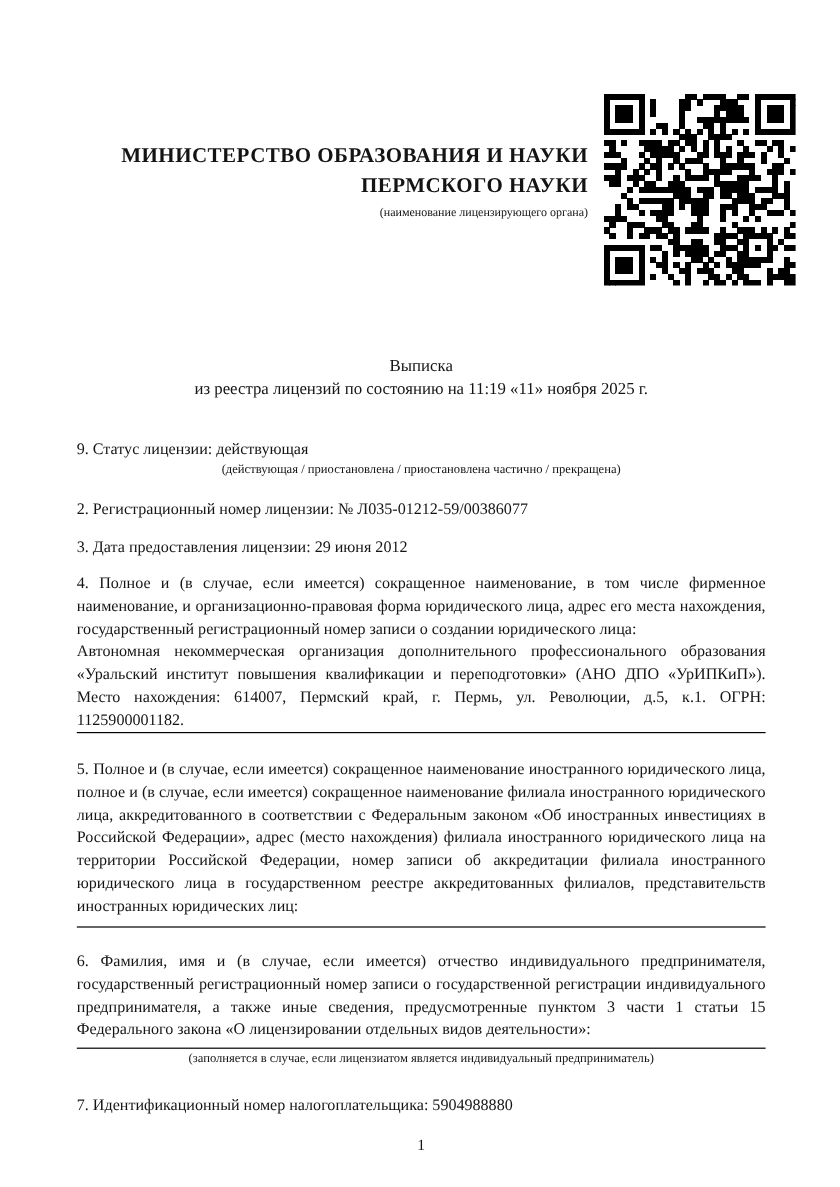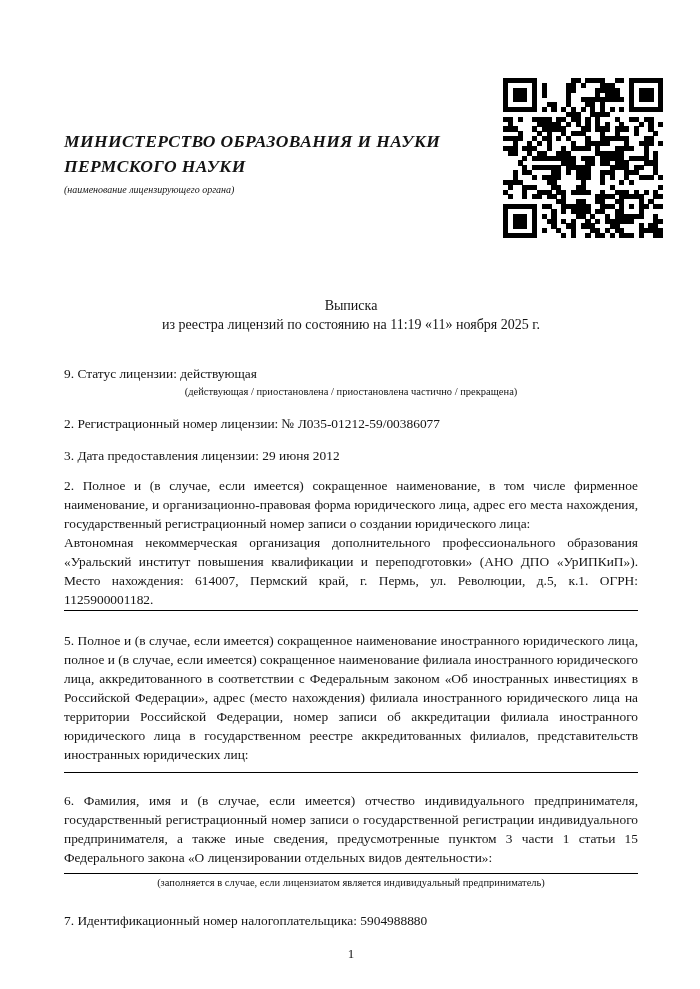--- a/index.html
+++ b/index.html
@@ -11,25 +11,24 @@
     position: relative;
     width: 700px;
     height: 989px;
     background: #ffffff;
     color: #141414;
     font-family: "Liberation Serif", "DejaVu Serif", serif;
     overflow: hidden;
   }
   .header {
     position: absolute;
-    top: 129px;
+    top: 117px;
     left: 64px;
     width: 426px;
-    text-align: left;
-    font-style: italic;
+    text-align: right;
   }
   .ministry-line {
     font-weight: bold;
     font-size: 17.5px;
     line-height: 25px;
     letter-spacing: 0.4px;
   }
   .org-caption {
     font-size: 10px;
     line-height: 13px;
@@ -638,21 +637,21 @@
       <div>из реестра лицензий по состоянию на 11:19 «11» ноября 2025 г.</div>
     </div>
 
     <div class="item mt-item1">9. Статус лицензии: действующая</div>
     <div class="caption">(действующая / приостановлена / приостановлена частично / прекращена)</div>
 
     <div class="item mt-item2">2. Регистрационный номер лицензии: № Л035-01212-59/00386077</div>
 
     <div class="item mt-item3">3. Дата предоставления лицензии: 29 июня 2012</div>
 
-    <div class="item just mt-p4">2. Полное и (в случае, если имеется) сокращенное наименование, в том числе фирменное наименование, и организационно-правовая форма юридического лица, адрес его места нахождения, государственный регистрационный номер записи о создании юридического лица:</div>
+    <div class="item just mt-p4">4. Полное и (в случае, если имеется) сокращенное наименование, в том числе фирменное наименование, и организационно-правовая форма юридического лица, адрес его места нахождения, государственный регистрационный номер записи о создании юридического лица:</div>
     <div class="item just">Автономная некоммерческая организация дополнительного профессионального образования «Уральский институт повышения квалификации и переподготовки» (АНО ДПО «УрИПКиП»). Место нахождения: 614007, Пермский край, г. Пермь, ул. Революции, д.5, к.1. ОГРН: 1125900001182.</div>
     <hr class="rule">
 
     <div class="item just mt-p5">5. Полное и (в случае, если имеется) сокращенное наименование иностранного юридического лица, полное и (в случае, если имеется) сокращенное наименование филиала иностранного юридического лица, аккредитованного в соответствии с Федеральным законом «Об иностранных инвестициях в Российской Федерации», адрес (место нахождения) филиала иностранного юридического лица на территории Российской Федерации, номер записи об аккредитации филиала иностранного юридического лица в государственном реестре аккредитованных филиалов, представительств иностранных юридических лиц:</div>
     <hr class="rule rule-5">
 
     <div class="item just mt-p6">6. Фамилия, имя и (в случае, если имеется) отчество индивидуального предпринимателя, государственный регистрационный номер записи о государственной регистрации индивидуального предпринимателя, а также иные сведения, предусмотренные пунктом 3 части 1 статьи 15 Федерального закона «О лицензировании отдельных видов деятельности»:</div>
     <hr class="rule rule-6">
     <div class="caption">(заполняется в случае, если лицензиатом является индивидуальный предприниматель)</div>
 

